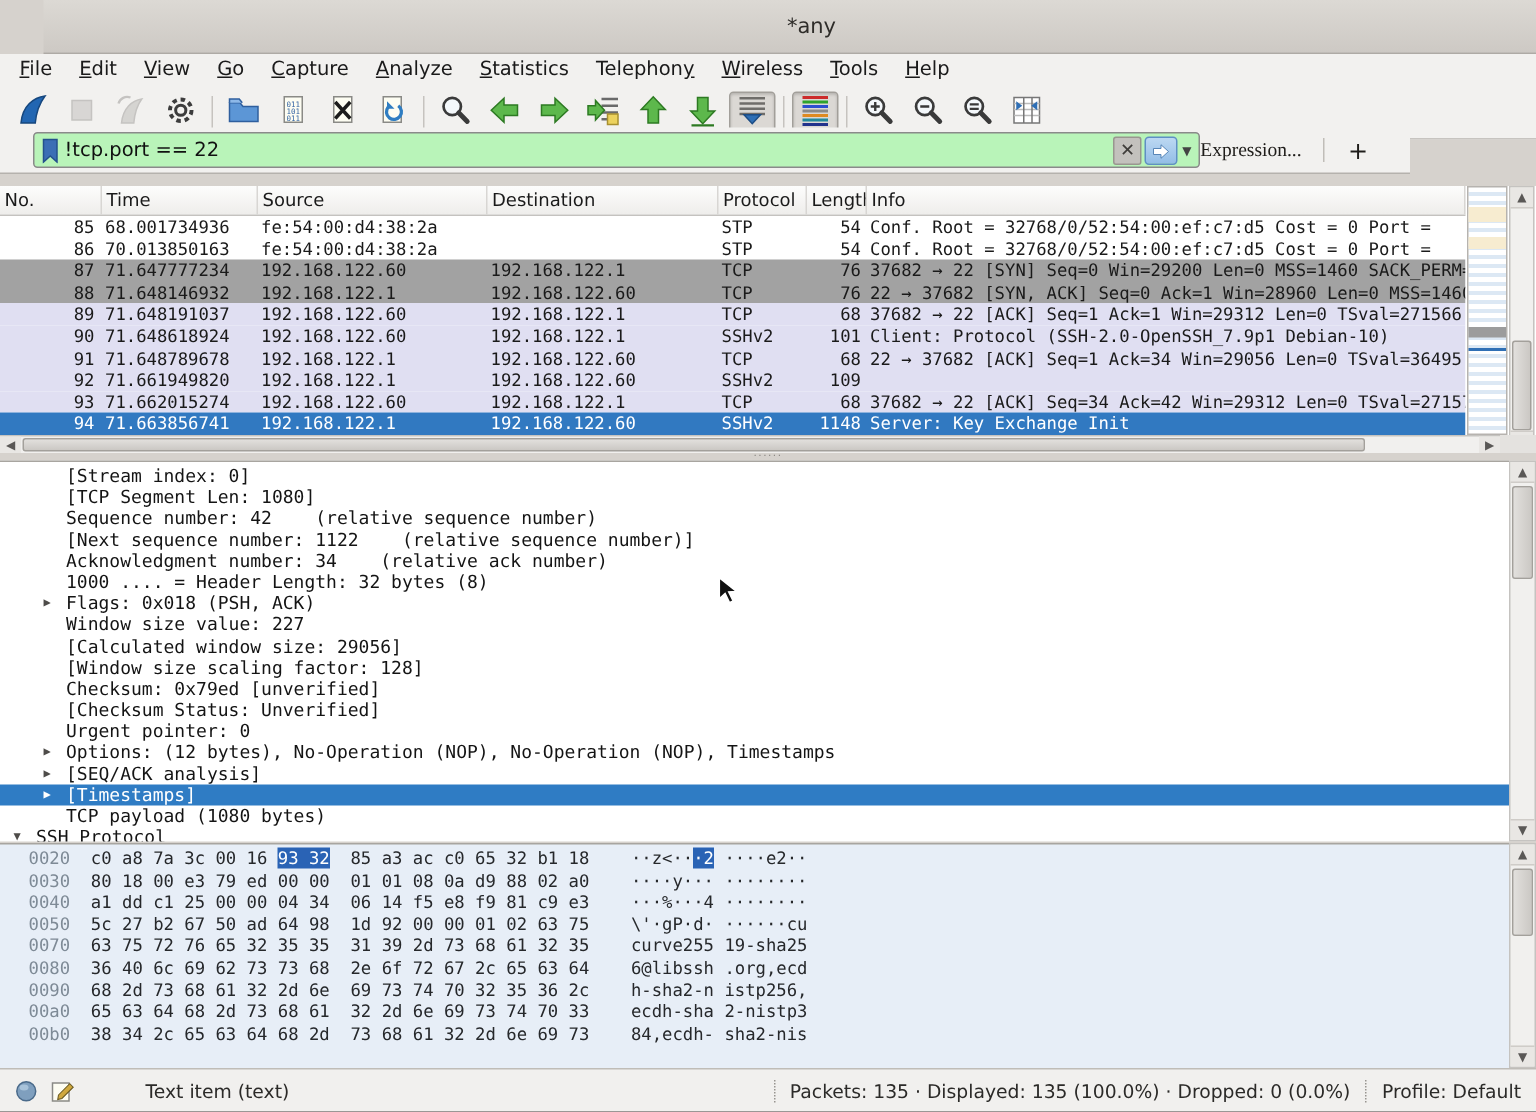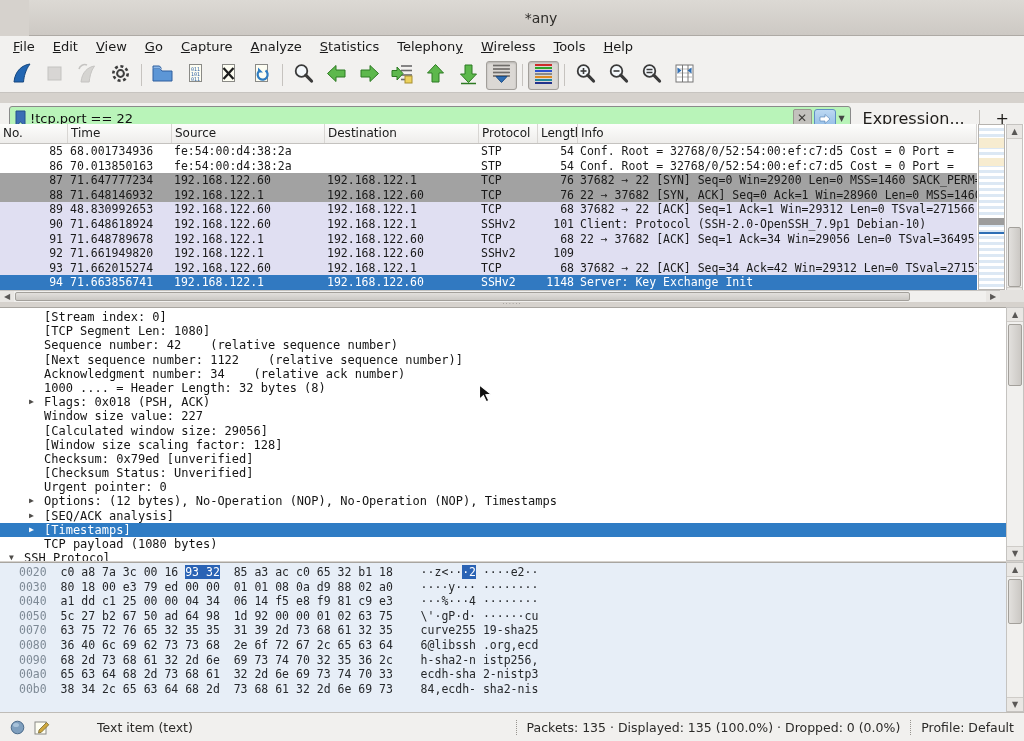--- a/index.html
+++ b/index.html
@@ -24,34 +24,34 @@
   
   .toolbar { position:absolute; top:58px; left:0; width:1024px; height:35px; background:#f2f1ef;
              border-bottom:1px solid #c7c4c0; display:flex; align-items:center; padding-left:5px; }
   .tb-btn { width:31px; height:29px; display:flex; align-items:center; justify-content:center;
             border:1px solid transparent; border-radius:3px; margin:0 1px; }
   .tb-btn.pressed { background:#dbd8d4; border-color:#a29f9a; box-shadow:inset 0 1px 2px rgba(0,0,0,.18); }
   .tb-btn.disabled { opacity:.45; }
   .tb-sep { width:1px; height:22px; background:#c6c3bf; margin:0 4px; }
 
   
-  .filterbar { position:absolute; top:103px; left:0; width:1024px; height:31px; background:#f2f1ef;
-               border-bottom:1px solid #b5b2ad; display:flex; align-items:center; padding:0 9px; }
+  .filterbar { position:absolute; top:85px; left:0; width:940px; height:31px; background:#f2f1ef;
+               border-bottom:1px solid #b5b2ad; display:flex; align-items:center; padding:0 22px; }
   .filter-box { display:flex; align-items:center; width:889px; height:24px; background:#b9f4b9;
                 border:1px solid #8a8a8a; border-radius:3px; padding:0 2px 0 4px; }
   .filter-bookmark { width:16px; height:18px; display:flex; align-items:center; }
   .filter-input { flex:1; height:20px; border:none; outline:none; background:transparent;
                   font:13px "DejaVu Sans", sans-serif; color:#101010; }
   .filter-clear { width:19px; height:19px; background:#c3c1bd; border:1px solid #99968f; border-radius:2px;
                   color:#3f3d3a; font-size:12px; line-height:17px; text-align:center; margin-right:2px; }
   .filter-apply { width:22px; height:19px; background:linear-gradient(#bcd8f2,#93bde6); border:1px solid #5f8fc4;
                   border-radius:3px; color:#fff; text-align:center; }
   .filter-apply svg { display:block; margin:3px auto 0; }
   .filter-caret { width:12px; text-align:center; font-size:8px; color:#444; }
-  .expression-label { margin-left:12px; font-size:16px; color:#1f1d1a; }
+  .expression-label { font-size:13px; color:#1f1d1a;font-family:Liberation Serif, serif; }
   .filter-sep2 { width:1px; height:16px; background:#c0bdb8; margin:0 10px 0 14px; }
   .filter-add { font-size:16px; color:#1f1d1a; padding:0 6px; }
 
   
   .pl { position:absolute; top:124px; left:0; width:1024px; height:178px; background:#fff; }
   .pl-header { position:absolute; top:0; left:0; width:977px; height:20px; display:grid;
                grid-template-columns:68px 104px 153px 154px 59px 40px 1fr;
                background:linear-gradient(#fdfdfc,#eeedeb); border-bottom:1px solid #c4c2bf; font-size:12px; }
   .pl-hcell { border-right:1px solid #d8d6d3; padding:2px 2px 0 3px; overflow:hidden; white-space:nowrap; }
   .pl-rows { position:absolute; top:20px; left:0; width:977px; height:146px; overflow:hidden;
@@ -376,21 +376,21 @@
           <div class="c-no">88</div>
           <div class="c-time">71.648146932</div>
           <div class="c-src">192.168.122.1</div>
           <div class="c-dst">192.168.122.60</div>
           <div class="c-proto">TCP</div>
           <div class="c-len">76</div>
           <div class="c-info">22 → 37682 [SYN, ACK] Seq=0 Ack=1 Win=28960 Len=0 MSS=1460</div>
         </div>
         <div class="pl-row row-lav">
           <div class="c-no">89</div>
-          <div class="c-time">48.830992653</div>
+          <div class="c-time">71.648191037</div>
           <div class="c-src">192.168.122.60</div>
           <div class="c-dst">192.168.122.1</div>
           <div class="c-proto">TCP</div>
           <div class="c-len">68</div>
           <div class="c-info">37682 → 22 [ACK] Seq=1 Ack=1 Win=29312 Len=0 TSval=271566</div>
         </div>
         <div class="pl-row row-lav">
           <div class="c-no">90</div>
           <div class="c-time">71.648618924</div>
           <div class="c-src">192.168.122.60</div>

